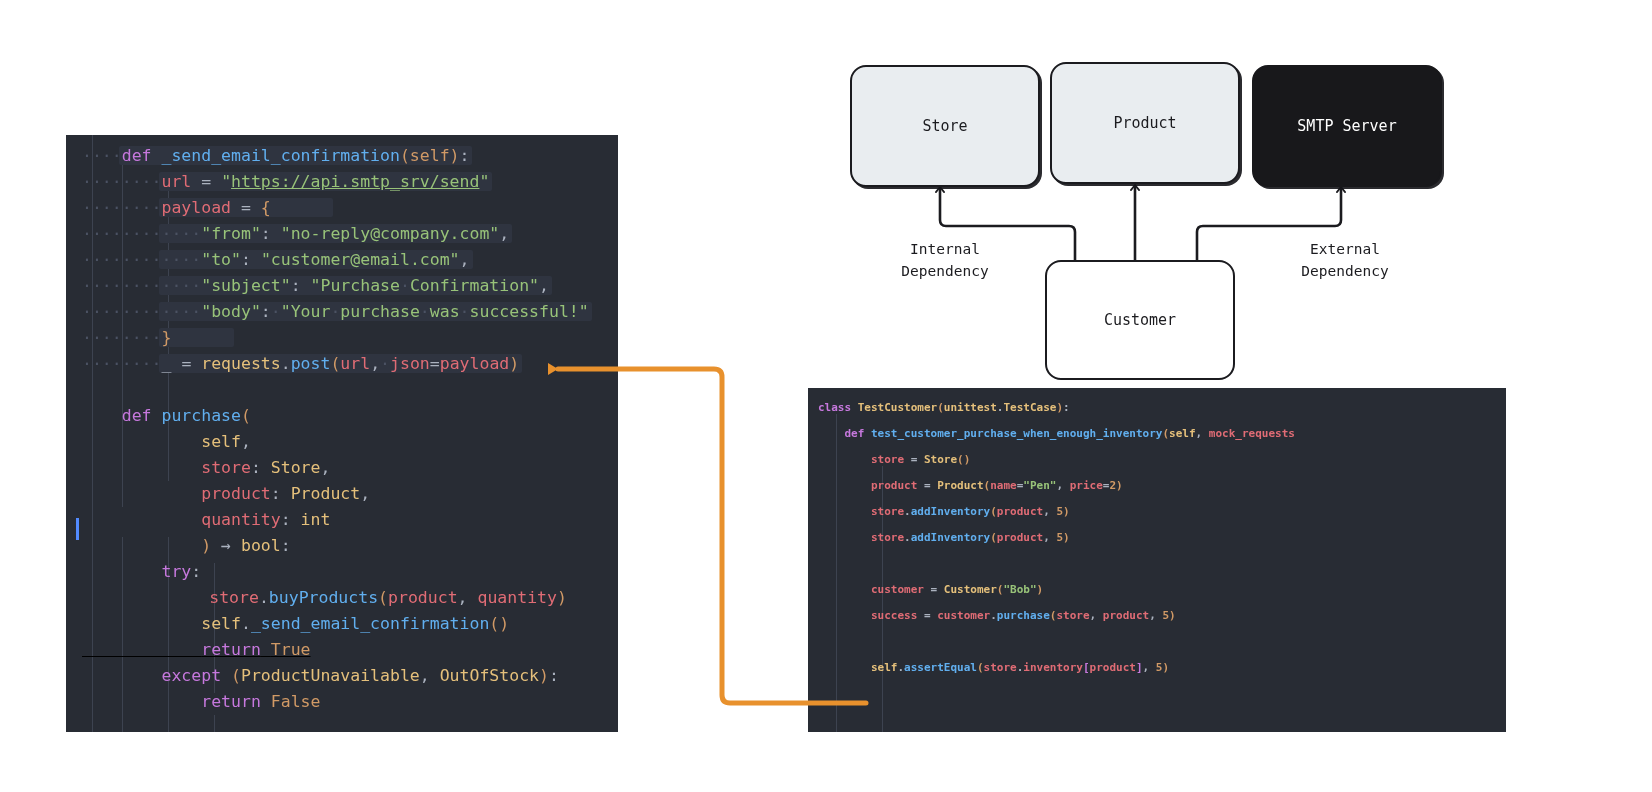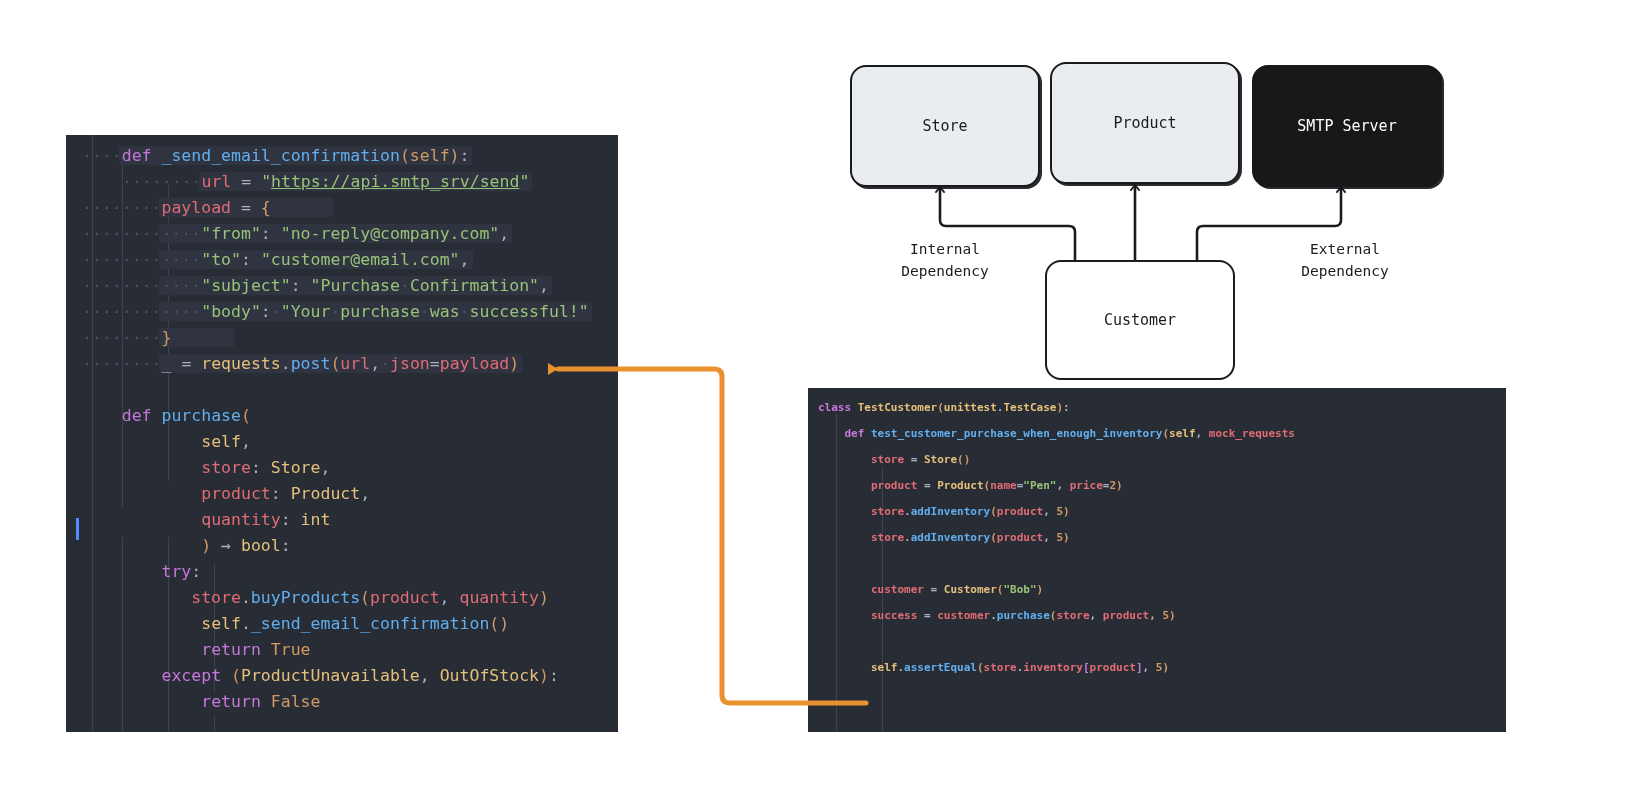--- a/index.html
+++ b/index.html
@@ -85,39 +85,39 @@
   <div class="guide" style="left:26px;top:0px;height:597px;"></div>
   <div class="guide" style="left:56px;top:402px;height:195px;"></div>
   <div class="guide" style="left:102px;top:402px;height:195px;"></div>
   <div class="guide" style="left:148px;top:428px;height:130px;"></div>
   <div class="guide" style="left:148px;top:580px;height:17px;"></div>
 
   <div class="cursor-bar" style="top:383px;"></div>
 
   <div class="left-inner">
     <div class="code-line" style="padding-left:16px;"><span class="ws">····</span><span class="hl"><span class="k">def </span><span class="fn">_send_email_confirmation</span><span class="pun">(</span><span class="num">self</span><span class="pun">)</span><span class="op">:</span></span></div>
-    <div class="code-line" style="padding-left:16px;margin-left:40px;"><span class="ws">····</span><span class="ws">····</span><span class="hl"><span class="var">url</span><span class="ws"> </span><span class="op">=</span><span class="ws"> </span><span class="str">"</span><span class="link">https://api.smtp_srv/send</span><span class="str">"</span></span></div>
+    <div class="code-line" style="padding-left:16px;"><span class="ws">····</span><span class="ws">····</span><span class="hl"><span class="var">url</span><span class="ws"> </span><span class="op">=</span><span class="ws"> </span><span class="str">"</span><span class="link">https://api.smtp_srv/send</span><span class="str">"</span></span></div>
     <div class="code-line" style="padding-left:16px;"><span class="ws">····</span><span class="ws">····</span><span class="hl"><span class="var">payload</span><span class="ws"> </span><span class="op">=</span><span class="ws"> </span><span class="pun">{</span><span class="ws">      </span></span></div>
     <div class="code-line" style="padding-left:16px;"><span class="ws">····</span><span class="ws">····</span><span class="hl"><span class="ws">····</span><span class="str">"from"</span><span class="op">:</span><span class="ws"> </span><span class="str">"no-reply@company.com"</span><span class="op">,</span></span></div>
     <div class="code-line" style="padding-left:16px;"><span class="ws">····</span><span class="ws">····</span><span class="hl"><span class="ws">····</span><span class="str">"to"</span><span class="op">:</span> <span class="str">"customer@email.com"</span><span class="op">,</span></span></div>
     <div class="code-line" style="padding-left:16px;"><span class="ws">····</span><span class="ws">····</span><span class="hl"><span class="ws">····</span><span class="str">"subject"</span><span class="op">:</span> <span class="str">"Purchase</span><span class="ws">·</span><span class="str">Confirmation"</span><span class="op">,</span></span></div>
     <div class="code-line" style="padding-left:16px;"><span class="ws">····</span><span class="ws">····</span><span class="hl"><span class="ws">····</span><span class="str">"body"</span><span class="op">:</span><span class="ws">·</span><span class="str">"Your</span><span class="ws">·</span><span class="str">purchase</span><span class="ws">·</span><span class="str">was</span><span class="ws">·</span><span class="str">successful!"</span></span></div>
     <div class="code-line" style="padding-left:16px;"><span class="ws">····</span><span class="ws">····</span><span class="hl"><span class="pun">}</span><span class="ws">      </span></span></div>
     <div class="code-line" style="padding-left:16px;"><span class="ws">····</span><span class="ws">····</span><span class="hl"><span class="op">_</span><span class="ws"> </span><span class="op">=</span><span class="ws"> </span><span class="typ">requests</span><span class="dot">.</span><span class="fn">post</span><span class="pun">(</span><span class="var">url</span><span class="op">,</span><span class="ws">·</span><span class="var">json</span><span class="op">=</span><span class="var">payload</span><span class="pun">)</span></span></div>
     <div class="code-line">&nbsp;</div>
     <div class="code-line" style="padding-left:16px;">    <span class="k">def </span><span class="fn">purchase</span><span class="pun">(</span></div>
     <div class="code-line" style="padding-left:16px;">            <span class="typ">self</span><span class="op">,</span></div>
     <div class="code-line" style="padding-left:16px;">            <span class="var">store</span><span class="op">:</span> <span class="typ">Store</span><span class="op">,</span></div>
     <div class="code-line" style="padding-left:16px;">            <span class="var">product</span><span class="op">:</span> <span class="typ">Product</span><span class="op">,</span></div>
     <div class="code-line" style="padding-left:16px;">            <span class="var">quantity</span><span class="op">:</span> <span class="typ">int</span></div>
     <div class="code-line" style="padding-left:16px;">            <span class="pun">)</span> <span class="op">→</span> <span class="typ">bool</span><span class="op">:</span></div>
     <div class="code-line" style="padding-left:16px;">        <span class="k">try</span><span class="op">:</span></div>
-    <div class="code-line" style="padding-left:6px;">            <span class="var">store</span><span class="dot">.</span><span class="fn">buyProducts</span><span class="pun">(</span><span class="var">product</span><span class="op">,</span> <span class="var">quantity</span><span class="pun">)</span></div>
+    <div class="code-line" style="padding-left:24px;">            <span class="var">store</span><span class="dot">.</span><span class="fn">buyProducts</span><span class="pun">(</span><span class="var">product</span><span class="op">,</span> <span class="var">quantity</span><span class="pun">)</span></div>
     <div class="code-line" style="padding-left:16px;">            <span class="typ">self</span><span class="dot">.</span><span class="fn">_send_email_confirmation</span><span class="pun">()</span></div>
-    <div class="code-line" style="padding-left:16px;">            <span class="k">return</span> <span class="num">True</span></div>
+    <div class="code-line" style="padding-left:16px;text-decoration:underline;">            <span class="k">return</span> <span class="num">True</span></div>
     <div class="code-line" style="padding-left:16px;">        <span class="k">except</span> <span class="pun">(</span><span class="typ">ProductUnavailable</span><span class="op">,</span> <span class="typ">OutOfStock</span><span class="pun">)</span><span class="op">:</span></div>
     <div class="code-line" style="padding-left:16px;">            <span class="k">return</span> <span class="num">False</span></div>
   </div>
 </div>
 
 <div class="code-block right">
   <div class="guide" style="left:28px;top:26px;height:318px;"></div>
   <div class="guide" style="left:74px;top:78px;height:266px;"></div>
 
   <div class="right-inner">

